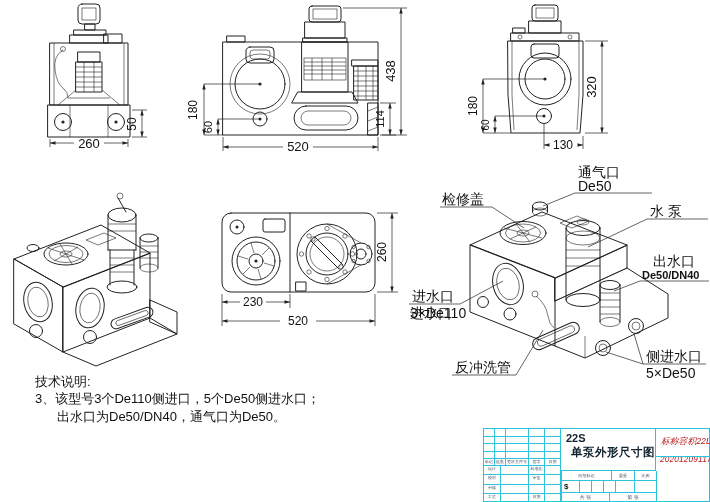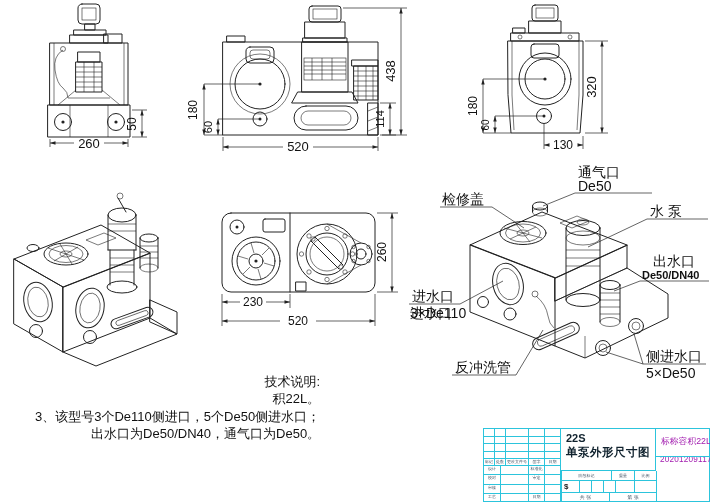--- a/index.html
+++ b/index.html
@@ -6,33 +6,33 @@
   #stage{position:relative;width:710px;height:502px;background:#fff;overflow:hidden;
          font-family:"Liberation Sans",sans-serif;}
   svg{position:absolute;left:0;top:0;}
   .ol{fill:none;stroke:#222;stroke-width:1;stroke-linejoin:round;stroke-linecap:round;}
   .thin{fill:none;stroke:#222;stroke-width:0.6;}
   .dimln{fill:none;stroke:#222;stroke-width:0.7;}
   .dark{fill:#222;stroke:none;}
   text.dim{font-family:"Liberation Sans",sans-serif;fill:#111;text-anchor:middle;}
   text.co{font-family:"Liberation Sans",sans-serif;fill:#111;}
   
-  .notes{position:absolute;left:35px;top:373px;color:#111;font-size:13px;line-height:17.4px;white-space:nowrap;text-align:right;}
+  .notes{position:absolute;left:35px;top:373px;color:#111;font-size:13px;line-height:17.4px;white-space:nowrap;}
   .notes .ind{padding-left:22px;}
   
   .tb{position:absolute;left:483px;top:428px;width:227px;height:74px;border:1px solid #2cc4dc;box-sizing:border-box;color:#345;}
   .tb *{box-sizing:border-box;}
   .cell{border-right:1px solid #2cc4dc;border-bottom:1px solid #2cc4dc;overflow:hidden;
         font-size:4px;line-height:6px;text-align:center;color:#456;}
   .grid{display:grid;position:absolute;}
   .tb-title{position:absolute;left:77px;top:0;width:95px;height:42px;border-right:1px solid #2cc4dc;
             border-bottom:1px solid #2cc4dc;color:#10222e;font-weight:600;padding:3px 0 0 5px;}
   .tb-title .model{font-size:11px;line-height:13px;}
-  .tb-title .dtitle{font-size:11.5px;line-height:15px;letter-spacing:0.5px;}
-  .tb-right{position:absolute;left:172px;top:0;width:55px;height:74px;color:#a21caf;}
+  .tb-title .dtitle{font-size:11.5px;line-height:15px;letter-spacing:0.5px;text-align:right;}
+  .tb-right{position:absolute;left:172px;top:0;width:55px;height:74px;color:#b91c1c;font-style:italic;}
   .tb-right .vol{font-size:8.8px;padding:7px 0 0 5px;white-space:nowrap;}
   .tb-right .rdiv{position:absolute;left:0;top:27px;width:100%;height:0;border-top:1px solid #2cc4dc;}
   .tb-right .num{font-size:8.2px;padding:7px 0 0 4px;white-space:nowrap;letter-spacing:0.2px;}
 </style>
 </head>
 <body>
 
 <div id="stage">
 
 <svg width="710" height="502" viewBox="0 0 710 502">
@@ -415,21 +415,20 @@
       <text class="co" x="646" y="378" font-size="14">5×De50</text>
       <path class="dimln" d="M706,364 L643,364 L634,334"></path>
       <line class="dimln" x1="643" y1="364" x2="606" y2="352"></line>
     </g>
     <text class="co" x="410" y="318" font-size="14">3×De110</text>
   </g>
 </svg>
 
   <div class="notes">
     <div>技术说明:</div>
-    <div class="ind">积22L。</div>
     <div>3、该型号3个De110侧进口，5个De50侧进水口；</div>
     <div class="ind">出水口为De50/DN40，通气口为De50。</div>
   </div>
 
   <div class="tb">
 
     <div class="grid" style="left:0;top:0;width:77px;height:30px;grid-template-columns:11px 11px 23px 16px 16px;grid-auto-rows:7.5px;">
       <div class="cell"></div>
         <div class="cell"></div>
         <div class="cell"></div>

